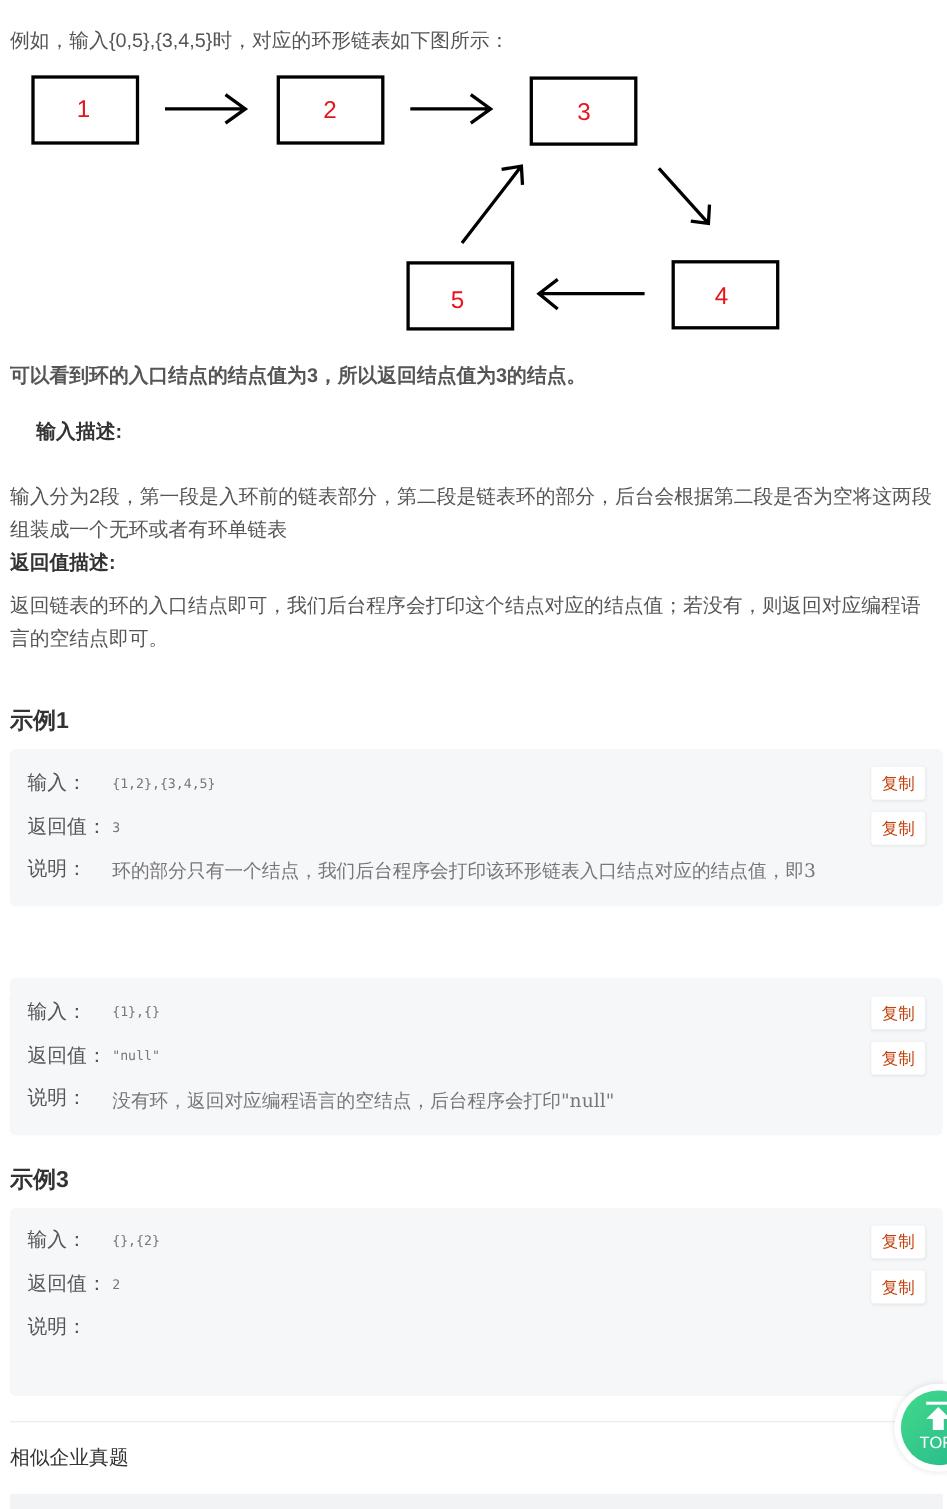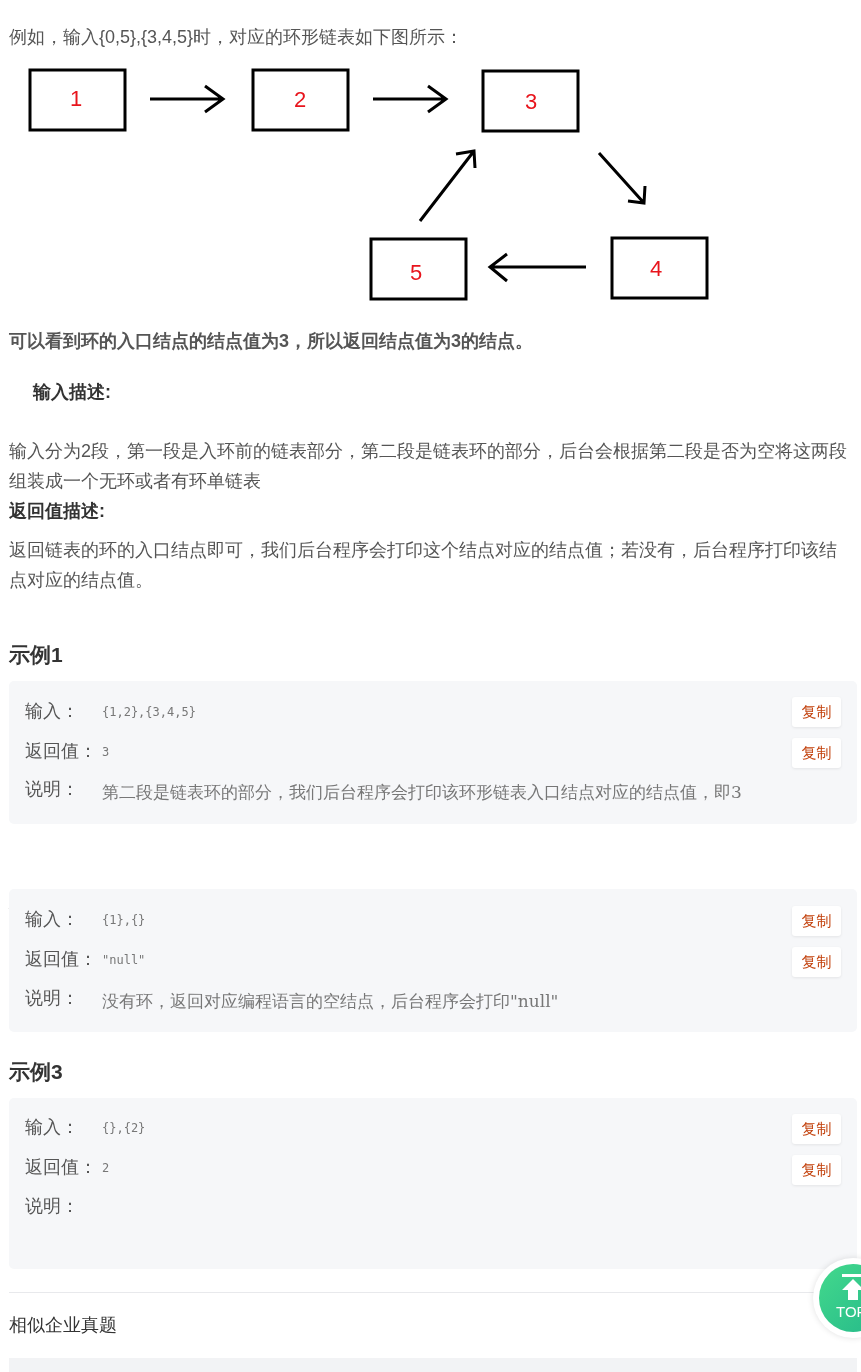--- a/index.html
+++ b/index.html
@@ -54,37 +54,37 @@
     <text x="416" y="220">5</text>
   </g>
 </svg>
 
 <div class="p" style="top:326px;font-weight:bold;">可以看到环的入口结点的结点值为3，所以返回结点值为3的结点。</div>
 
 <div class="h" style="top:380px;margin-left:24px;">输入描述:</div>
 <div class="p" style="top:416px;margin-top:20px;">输入分为2段，第一段是入环前的链表部分，第二段是链表环的部分，后台会根据第二段是否为空将这两段组装成一个无环或者有环单链表</div>
 
 <div class="h" style="top:499px;">返回值描述:</div>
-<div class="p" style="top:535px;">返回链表的环的入口结点即可，我们后台程序会打印这个结点对应的结点值；若没有，后台程序打印该结点对应的结点值。</div>
+<div class="p" style="top:535px;">返回链表的环的入口结点即可，我们后台程序会打印这个结点对应的结点值；若没有，则返回对应编程语言的空结点即可。</div>
 
 <div class="ex-title" style="top:641px;">示例1</div>
 <div class="ex-box" style="top:681px; height:143px;">
   <div class="row" style="top:18px;">
     <span class="lbl">输入：</span>
     <span class="val">{1,2},{3,4,5}</span>
   </div>
   <div class="copy-btn" style="top:16px;">复制</div>
   <div class="row" style="top:58px;">
     <span class="lbl">返回值：</span>
     <span class="val">3</span>
   </div>
   <div class="copy-btn" style="top:57px;">复制</div>
   <div class="row" style="top:96px;">
     <span class="lbl">说明：</span>
-    <span class="val cn">第二段是链表环的部分，我们后台程序会打印该环形链表入口结点对应的结点值，即3</span>
+    <span class="val cn">环的部分只有一个结点，我们后台程序会打印该环形链表入口结点对应的结点值，即3</span>
   </div>
 </div>
 
 <div class="ex-title" style="top:888px;">示例2</div>
 <div class="ex-box" style="top:889px; height:143px;">
   <div class="row" style="top:18px;">
     <span class="lbl">输入：</span>
     <span class="val">{1},{}</span>
   </div>
   <div class="copy-btn" style="top:17px;">复制</div>

